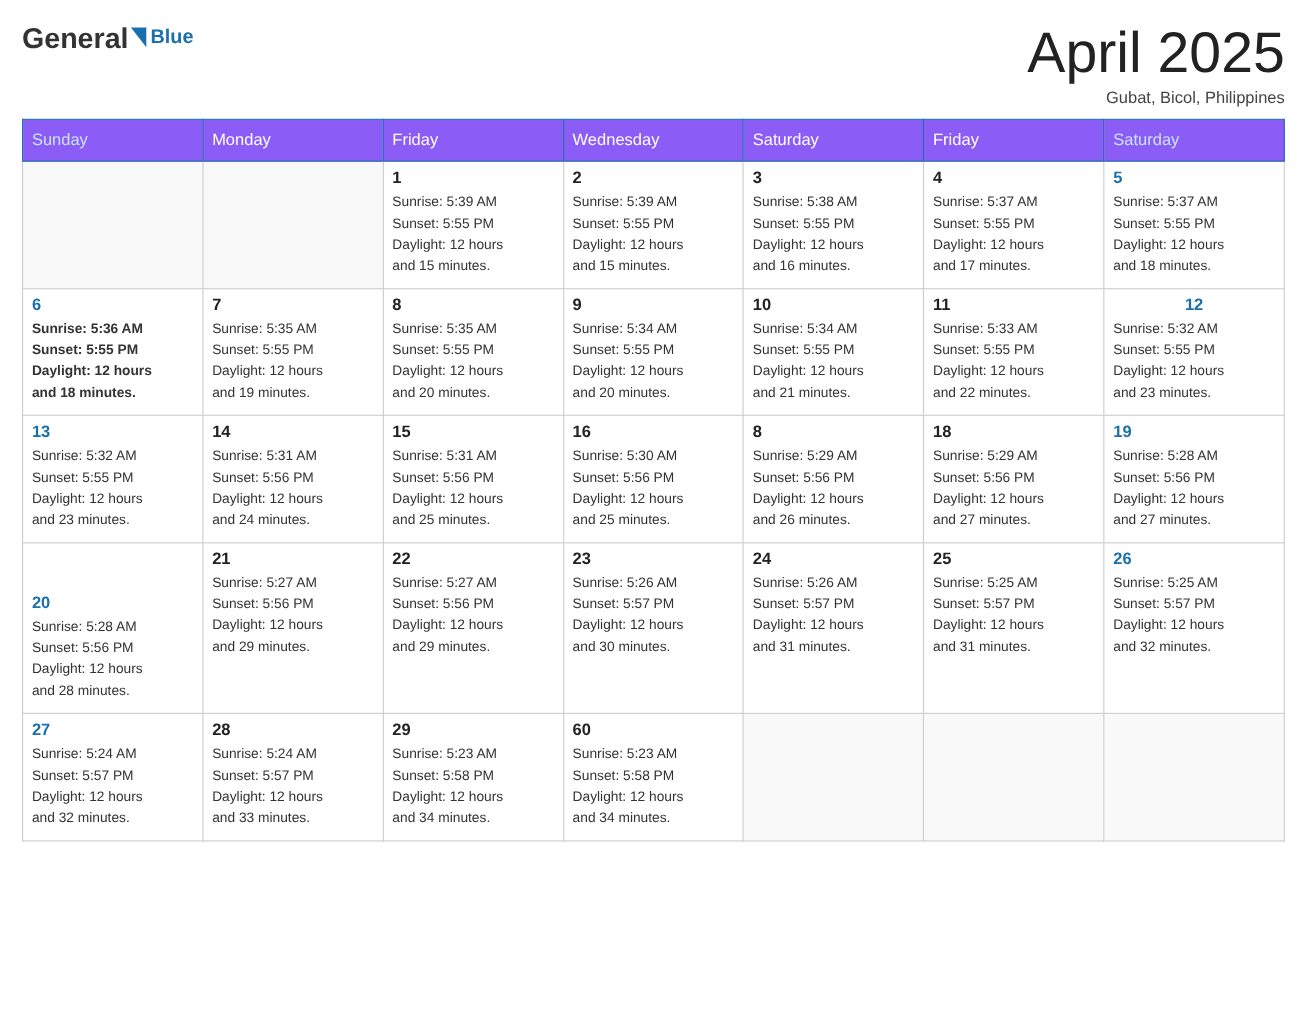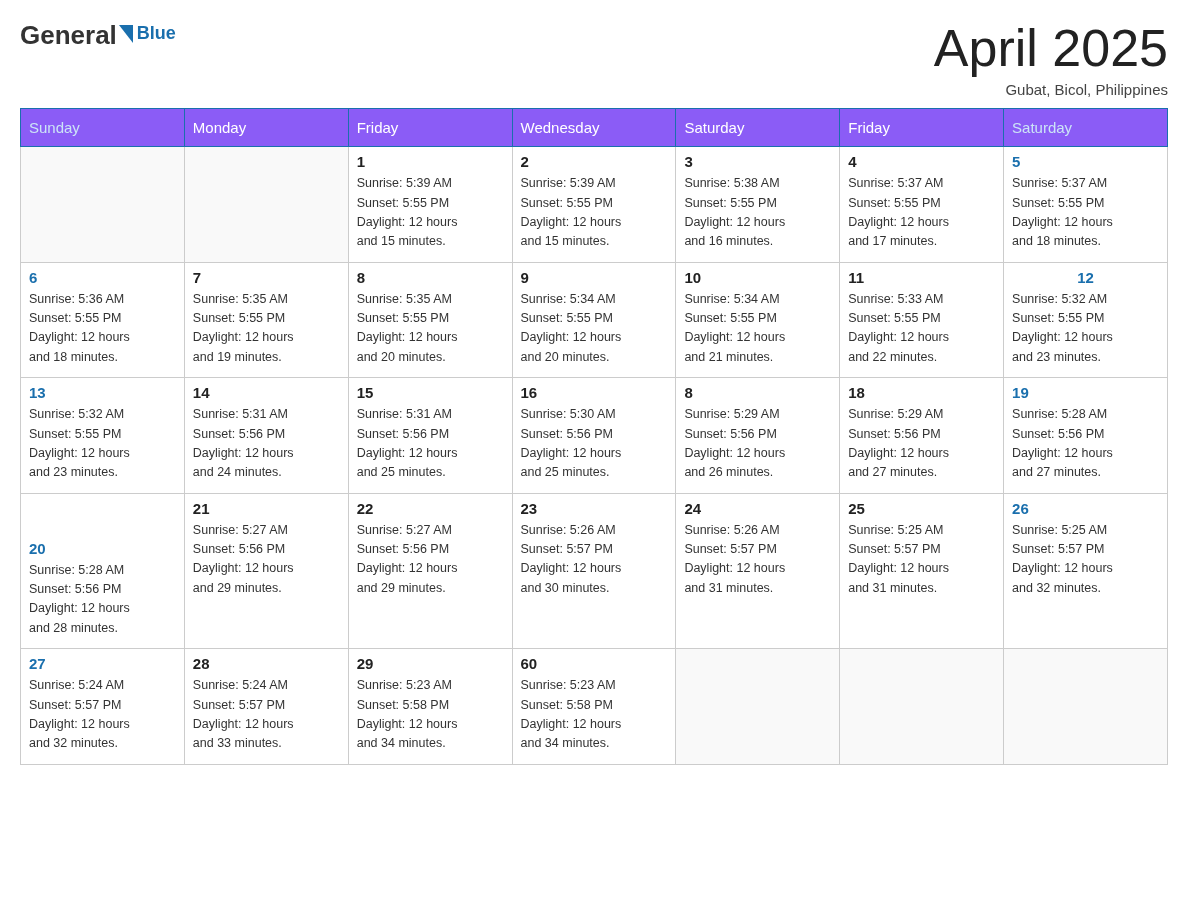--- a/index.html
+++ b/index.html
@@ -173,21 +173,21 @@
           <span class="day-number" style="color: rgb(26, 111, 173);">5</span>
           <div class="day-info" style="white-space: pre-line;">Sunrise: 5:37 AM
 Sunset: 5:55 PM
 Daylight: 12 hours
 and 18 minutes.</div>
         </td>
       </tr>
       <tr>
         <td>
           <span class="day-number" style="color: rgb(26, 111, 173);">6</span>
-          <div class="day-info" style="white-space: pre-line;">Sunrise: 5:36 AM
+          <div class="day-info" style="white-space: pre-line; font-weight: bold;">Sunrise: 5:36 AM
 Sunset: 5:55 PM
 Daylight: 12 hours
 and 18 minutes.</div>
         </td>
         <td>
           <span class="day-number">7</span>
           <div class="day-info" style="white-space: pre-line;">Sunrise: 5:35 AM
 Sunset: 5:55 PM
 Daylight: 12 hours
 and 19 minutes.</div>

